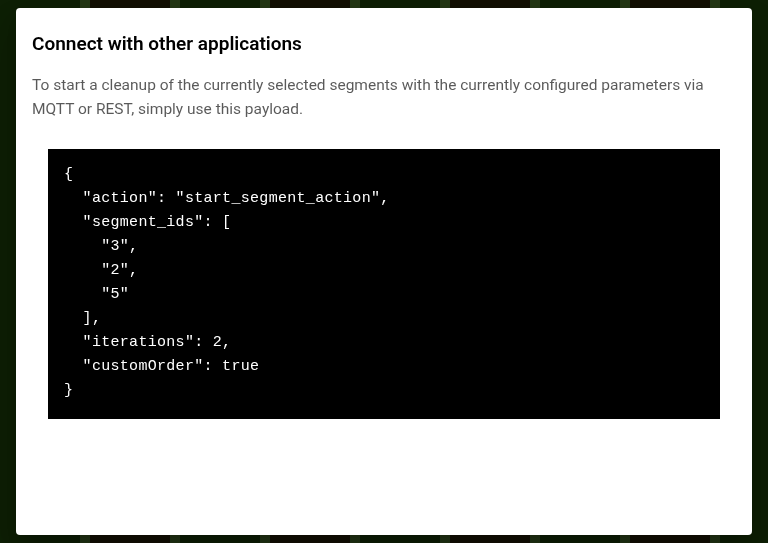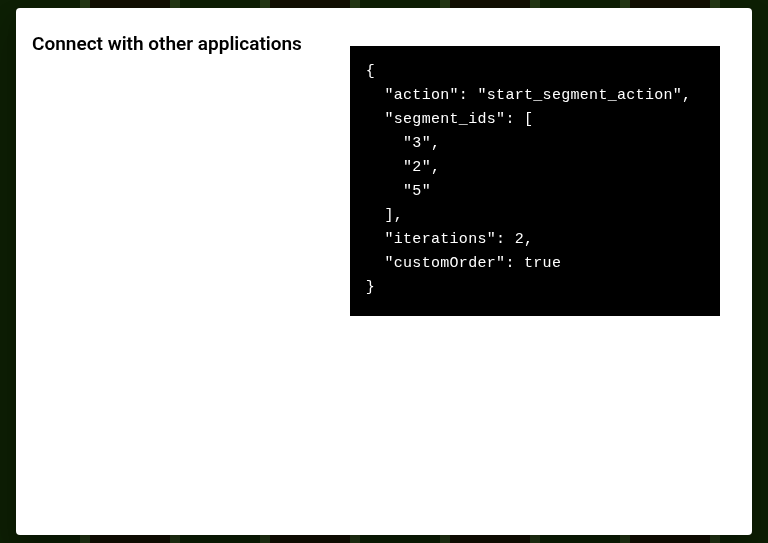--- a/index.html
+++ b/index.html
@@ -26,21 +26,21 @@
     .dialog {
       position: absolute;
       top: 8px;
       left: 16px;
       right: 16px;
       bottom: 8px;
       background: #fff;
       border-radius: 4px;
       box-shadow: 0 11px 15px -7px rgba(0,0,0,0.2), 0 24px 38px 3px rgba(0,0,0,0.14), 0 9px 46px 8px rgba(0,0,0,0.12);
       display: flex;
-      flex-direction: row;
+      flex-direction: column;
       padding: 0;
     }
     .dialog-title {
       font-size: 19px;
       font-weight: 600;
       color: #000;
       padding: 24px 16px 6px 16px;
       line-height: 1.3;
     }
     .dialog-body {
@@ -85,20 +85,21 @@
     }
   </style>
 </head>
 <body>
 
 <div class="backdrop"></div>
 
 <div class="dialog">
   <h2 class="dialog-title">Connect with other applications</h2>
   <div class="dialog-body">
+    <p class="dialog-description">To start a cleanup of the currently selected segments with the currently configured parameters via MQTT or REST, simply use this payload.</p>
     <pre class="code-block">{
   "action": "start_segment_action",
   "segment_ids": [
     "3",
     "2",
     "5"
   ],
   "iterations": 2,
   "customOrder": true
 }</pre>

